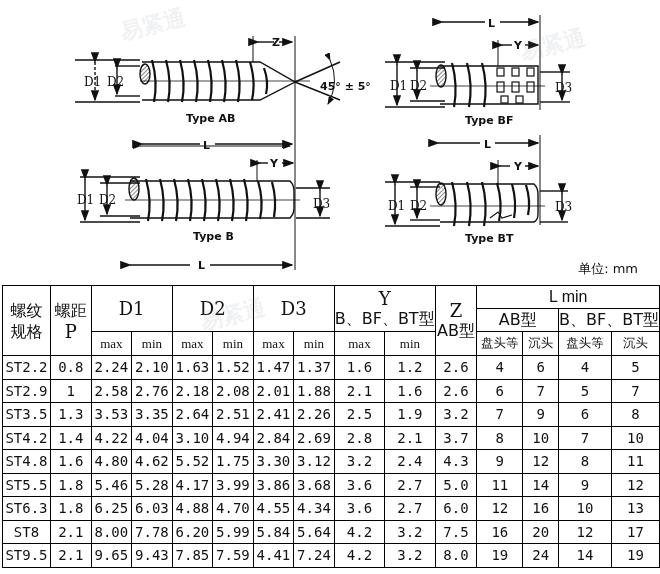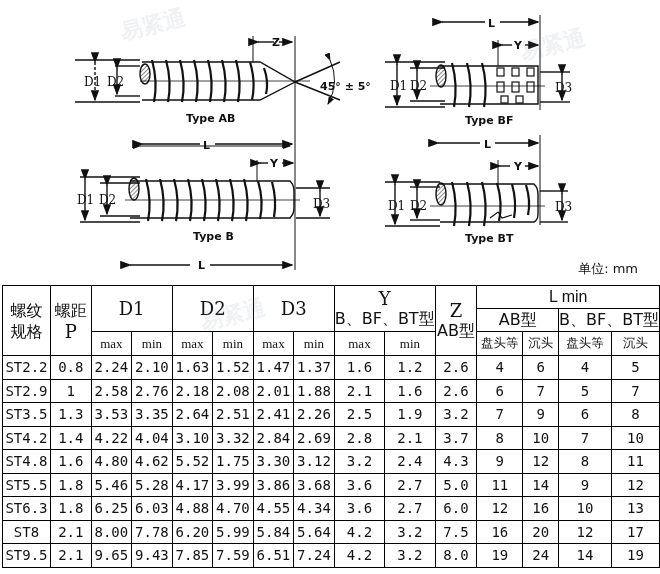--- a/index.html
+++ b/index.html
@@ -303,21 +303,21 @@
         <td>9</td>
         <td>6</td>
         <td>8</td>
       </tr>
       <tr class="d">
         <td>ST4.2</td>
         <td>1.4</td>
         <td>4.22</td>
         <td>4.04</td>
         <td>3.10</td>
-        <td>3.32</td>
+        <td>4.94</td>
         <td>2.84</td>
         <td>2.69</td>
         <td>2.8</td>
         <td>2.1</td>
         <td>3.7</td>
         <td>8</td>
         <td>10</td>
         <td>7</td>
         <td>10</td>
       </tr>
@@ -389,21 +389,21 @@
         <td>12</td>
         <td>17</td>
       </tr>
       <tr class="d">
         <td>ST9.5</td>
         <td>2.1</td>
         <td>9.65</td>
         <td>9.43</td>
         <td>7.85</td>
         <td>7.59</td>
-        <td>6.51</td>
+        <td>4.41</td>
         <td>7.24</td>
         <td>4.2</td>
         <td>3.2</td>
         <td>8.0</td>
         <td>19</td>
         <td>24</td>
         <td>14</td>
         <td>19</td>
       </tr>
     </tbody>

